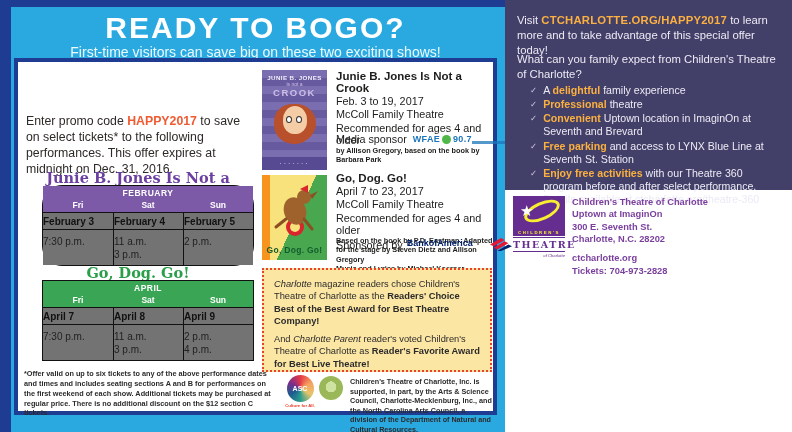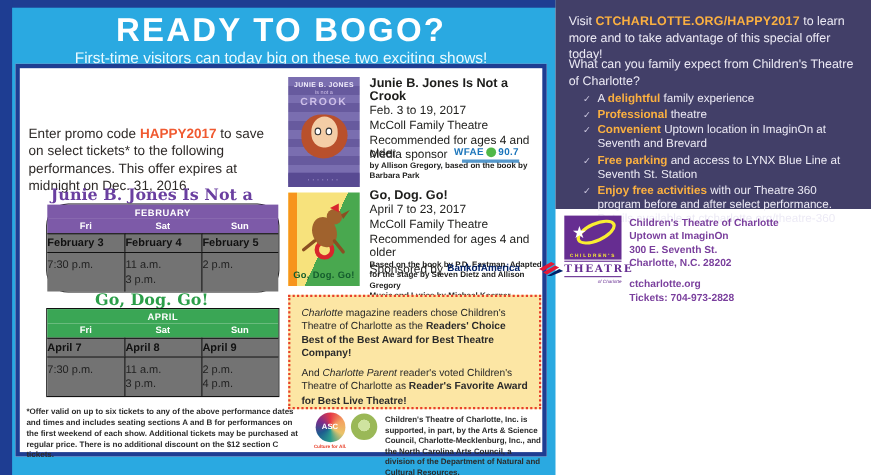--- a/index.html
+++ b/index.html
@@ -77,21 +77,21 @@
   .info1 { top:70px; } .info2 { top:172px; }
   .show-title { font-size:11.5px; font-weight:800; }
   .show-line  { font-size:10.8px; margin-top:1px; }
   .show-ages  { font-size:10.8px; margin-top:2px; }
   .show-credits { font-size:7.3px; font-weight:700; line-height:1.3; }
 
   .sponsor-row1 { position:absolute; left:336px; top:133px; display:flex; align-items:center; gap:6px; }
   .sponsor-row2 { position:absolute; left:336px; top:238px; display:flex; align-items:center; gap:4px; }
   .sponsor-label { font-size:10.8px; color:#1d1d1b; }
 
-  .wfae { display:flex; flex-direction:column; align-items:flex-end; }
+  .wfae { display:flex; flex-direction:row; align-items:flex-end; }
   .wfae-row { display:flex; align-items:center; gap:1px; }
   .wfae-name { color:#1b75bb; font-size:9px; font-weight:900; letter-spacing:.3px; }
   .wfae-dot { width:9px; height:9px; border-radius:50%; background:#50b848; display:inline-block; margin:0 1px; }
   .wfae-tag { width:52px; height:3px; margin-top:2px; background:#1b75bb; opacity:.75; }
 
   .boa { display:flex; align-items:flex-start; gap:17px; }
   .boa-name { color:#012169; font-size:9px; font-weight:800; }
   .boa-flag { width:22px; height:13px; }
 
   .heard-box { position:absolute; left:262px; top:268px; width:230px; height:104px;
@@ -145,21 +145,21 @@
 </head>
 <body>
 
 <div class="stage">
 
   <div class="left-bg"></div>
   <div class="edge-top"></div>
   <div class="edge-left"></div>
 
   <div class="hdr-title">READY TO BOGO?</div>
-  <div class="hdr-sub">First-time visitors can today big on these two exciting shows!</div>
+  <div class="hdr-sub">First-time visitors can save big on these two exciting shows!</div>
 
   <div class="white-box"></div>
 
   <div class="headline">
   </div>
 
   <p class="promo"><span>Enter promo code </span><span class="code">HAPPY2017</span><span> to save on select tickets* to the following performances. This offer expires at midnight on Dec. 31, 2016.</span></p>
 
   <div class="sched-title sched1-title">Junie B. Jones Is Not a Crook</div>
 

